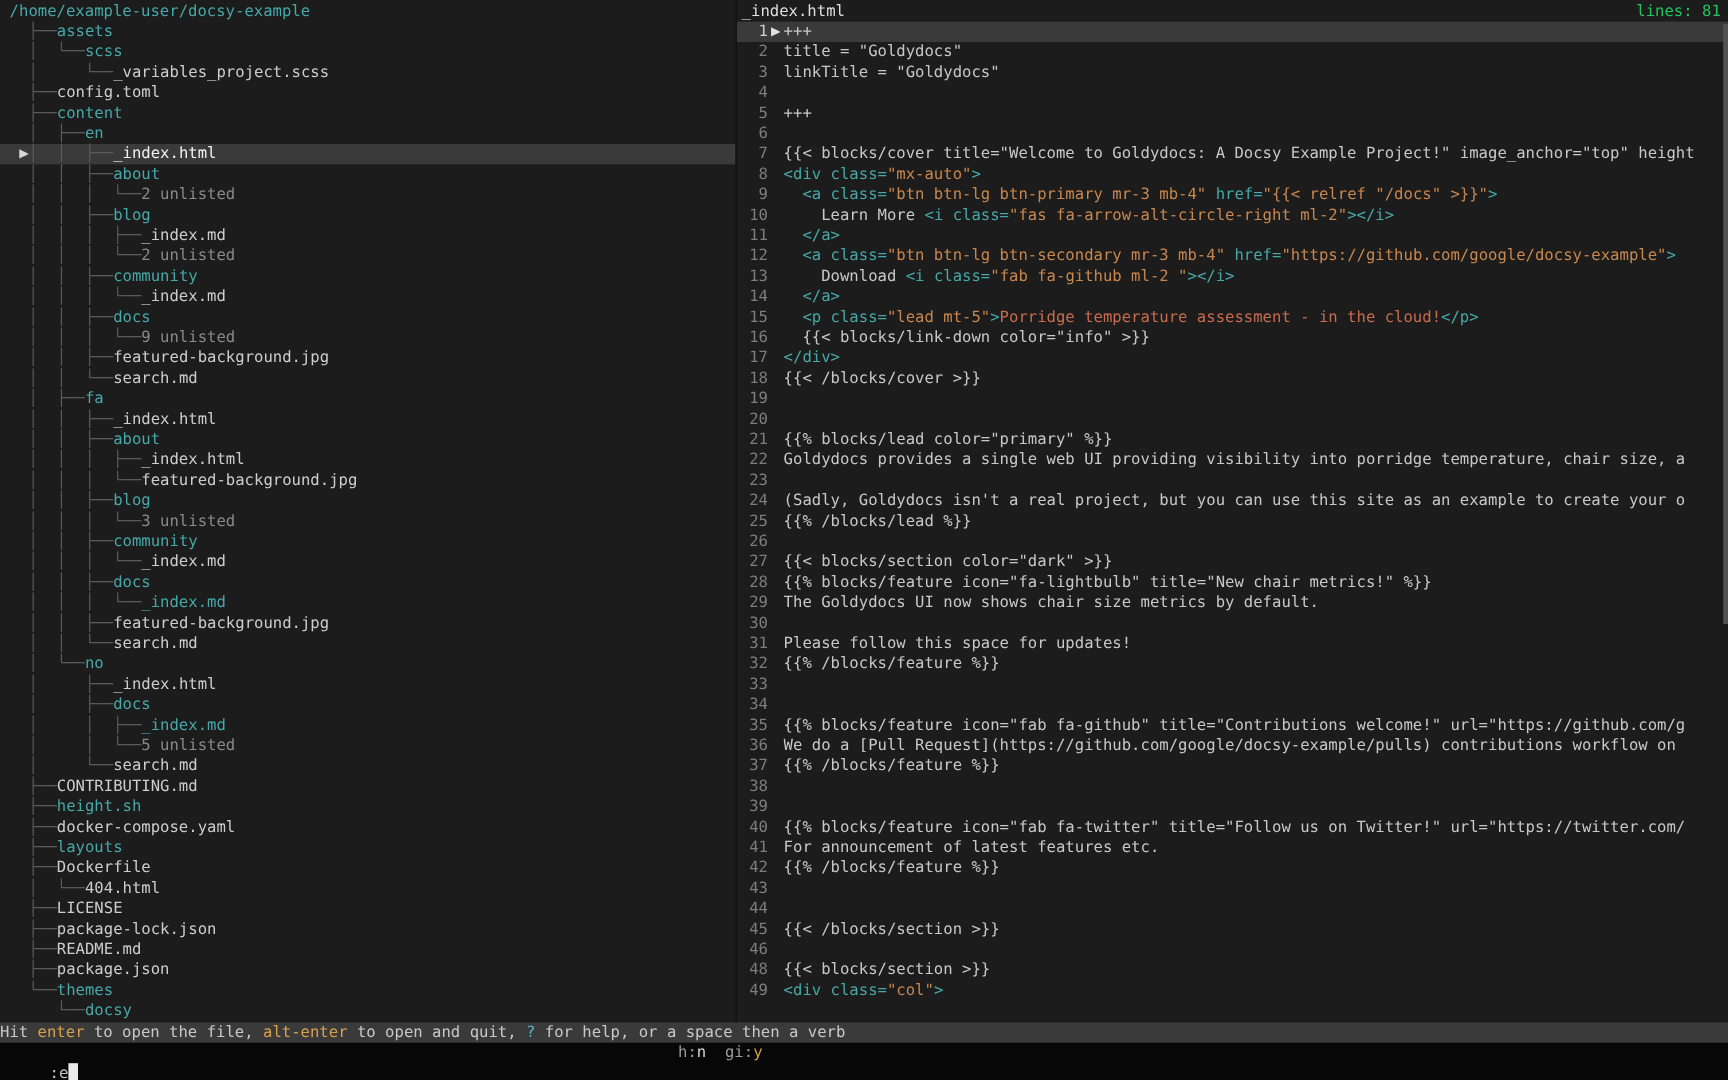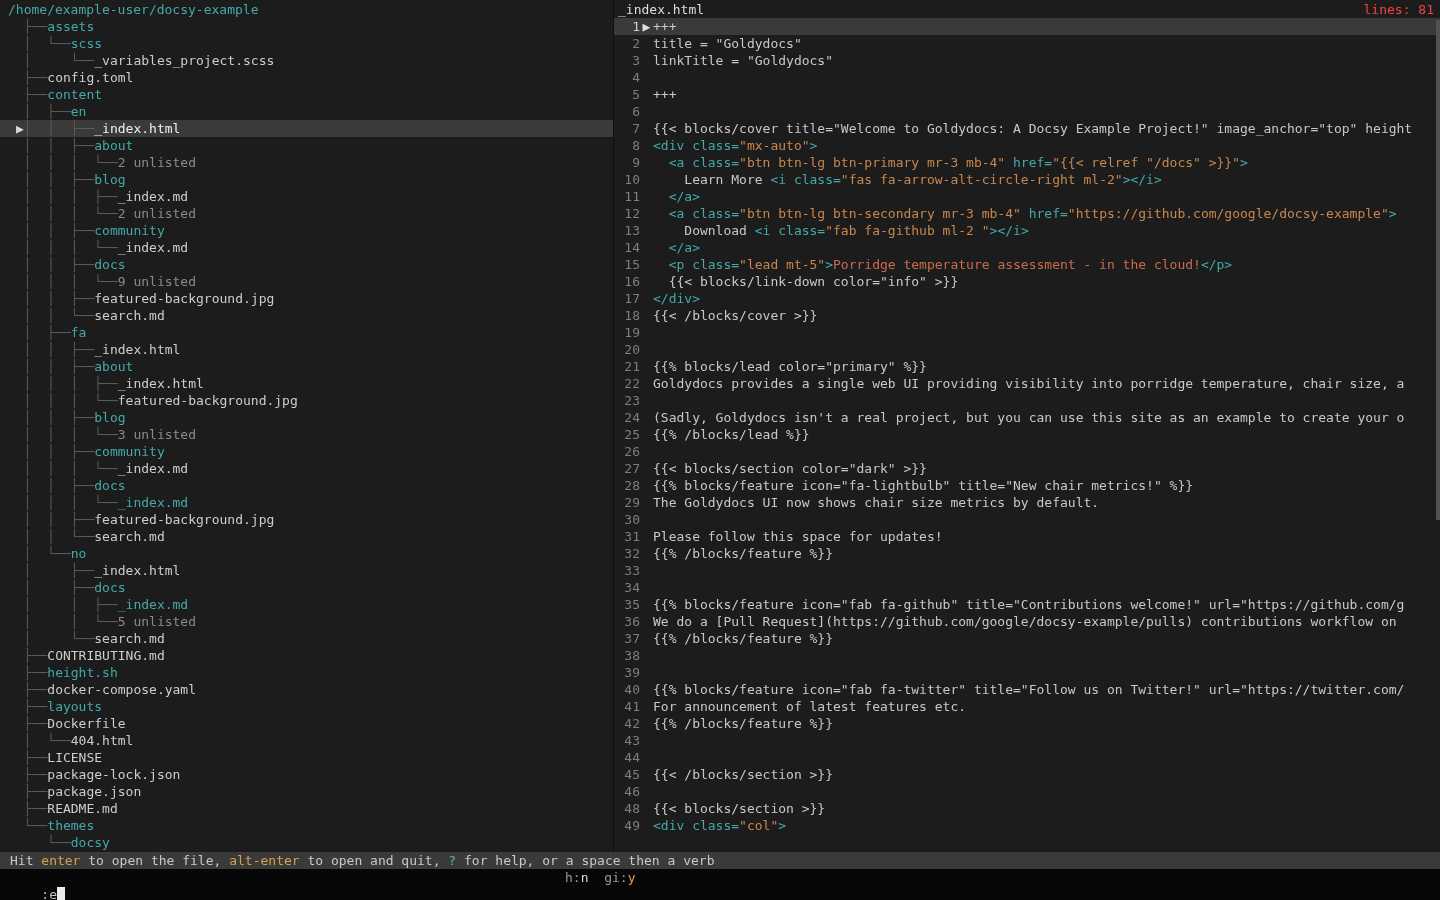--- a/index.html
+++ b/index.html
@@ -28,36 +28,36 @@
   .trow .name.accent{color:var(--teal)}
   .trow .name.file{color:#cdcdcd}
   .trow .name.unlisted{color:var(--dim);}
   .trow.sel{background:var(--selection_bg)}
   .trow.sel .name{color:#f0f0f0}
 
   
   .preview{flex:1;position:relative;overflow:hidden;border-left:1px solid #101010;padding-top:1px}
   .phead{display:flex;justify-content:space-between;height:17px;padding:0 6px 0 4px}
   .ptitle{color:#dedede}
-  .plines{color:#ef4444}
+  .plines{color:#22c55e}
   .crow{display:flex;height:17px;white-space:pre;padding-left:4px}
   .crow.sel{background:var(--selection_bg)}
   .crow.sel .lnum{color:#cfcfcf}
   .lnum{width:22px;text-align:right;color:#7e7e7e;flex:none}
   .lmark{width:13px;text-align:center;color:#e0e0e0;flex:none}
   .ltext{flex:1;overflow:hidden}
   .seg-p{color:var(--text)}
   .seg-t{color:var(--teal)}
   .seg-s{color:var(--orange)}
   .seg-hl{color:var(--red_orange)}
   .scrollbar{position:absolute;top:18px;right:0;width:4px;bottom:0;background:transparent}
   .scrollbar .thumb{margin-top:2px;height:500px;width:4px;background:#525252}
 
   
-  .status{height:17px;background:var(--status_bg);color:#e4e4e4;padding-left:10px;white-space:pre;flex:none}
+  .status{height:17px;background:var(--status_bg);color:#e4e4e4;white-space:pre;flex:none}
   .seg-key{color:var(--amber)}
   .seg-q{color:var(--cyan)}
   .input{height:31px;background:var(--input_bg);position:relative;white-space:pre;flex:none}
   .prompt{color:#c4c4c4;padding-left:10px}
   .cursor{display:inline-block;width:8px;height:15px;background:#eaeaea;vertical-align:-3px}
   .flags{position:absolute;left:565px;top:0;white-space:pre}
   .seg-dim{color:#9a9a9a}
   .seg-val{color:#d8d8d8}
   .seg-amber{color:var(--amber)}
 </style>
@@ -108,22 +108,22 @@
           <div class="trow"><span class="gut"> </span><span class="branch">│     │  └──</span><span class="name unlisted">5 unlisted</span></div>
           <div class="trow"><span class="gut"> </span><span class="branch">│     └──</span><span class="name file">search.md</span></div>
           <div class="trow"><span class="gut"> </span><span class="branch">├──</span><span class="name file">CONTRIBUTING.md</span></div>
           <div class="trow"><span class="gut"> </span><span class="branch">├──</span><span class="name exe">height.sh</span></div>
           <div class="trow"><span class="gut"> </span><span class="branch">├──</span><span class="name file">docker-compose.yaml</span></div>
           <div class="trow"><span class="gut"> </span><span class="branch">├──</span><span class="name dir">layouts</span></div>
           <div class="trow"><span class="gut"> </span><span class="branch">├──</span><span class="name file">Dockerfile</span></div>
           <div class="trow"><span class="gut"> </span><span class="branch">│  └──</span><span class="name file">404.html</span></div>
           <div class="trow"><span class="gut"> </span><span class="branch">├──</span><span class="name file">LICENSE</span></div>
           <div class="trow"><span class="gut"> </span><span class="branch">├──</span><span class="name file">package-lock.json</span></div>
+          <div class="trow"><span class="gut"> </span><span class="branch">├──</span><span class="name file">README.md</span></div>
           <div class="trow"><span class="gut"> </span><span class="branch">├──</span><span class="name file">package.json</span></div>
-          <div class="trow"><span class="gut"> </span><span class="branch">├──</span><span class="name file">README.md</span></div>
           <div class="trow"><span class="gut"> </span><span class="branch">└──</span><span class="name dir">themes</span></div>
           <div class="trow"><span class="gut"> </span><span class="branch">   └──</span><span class="name dir">docsy</span></div>
         </div>
     </div>
 
     <div class="preview">
       <div class="phead">
         <span class="ptitle">_index.html</span>
         <span class="plines">lines: 81</span>
       </div>

